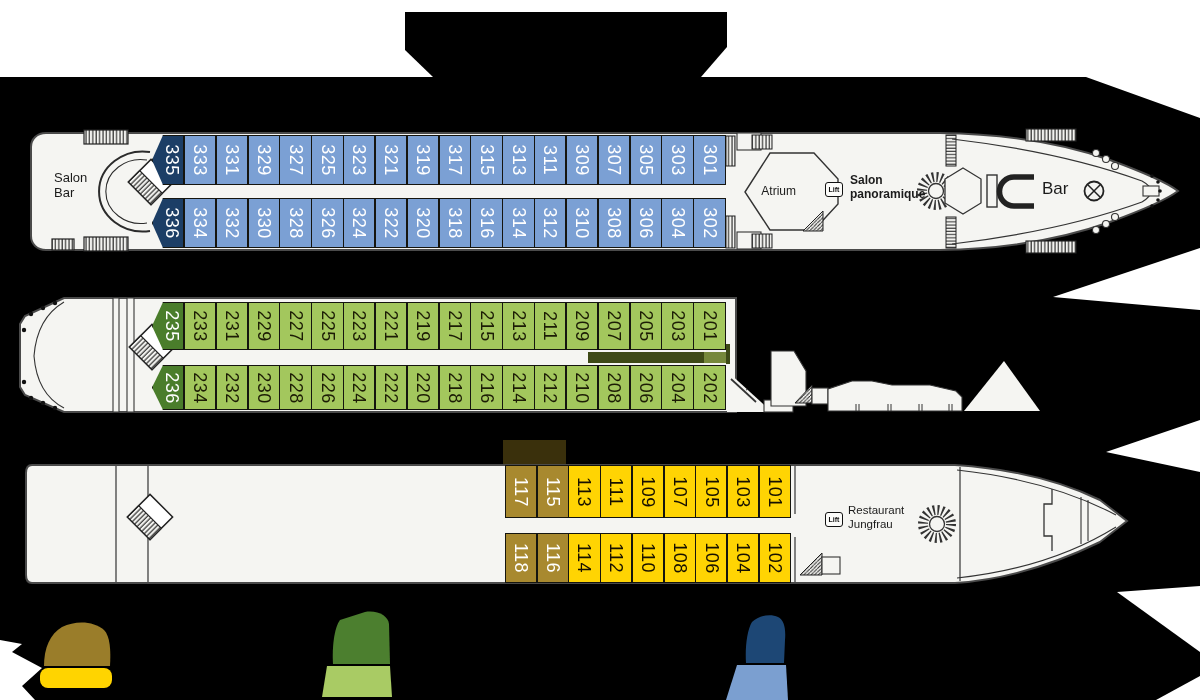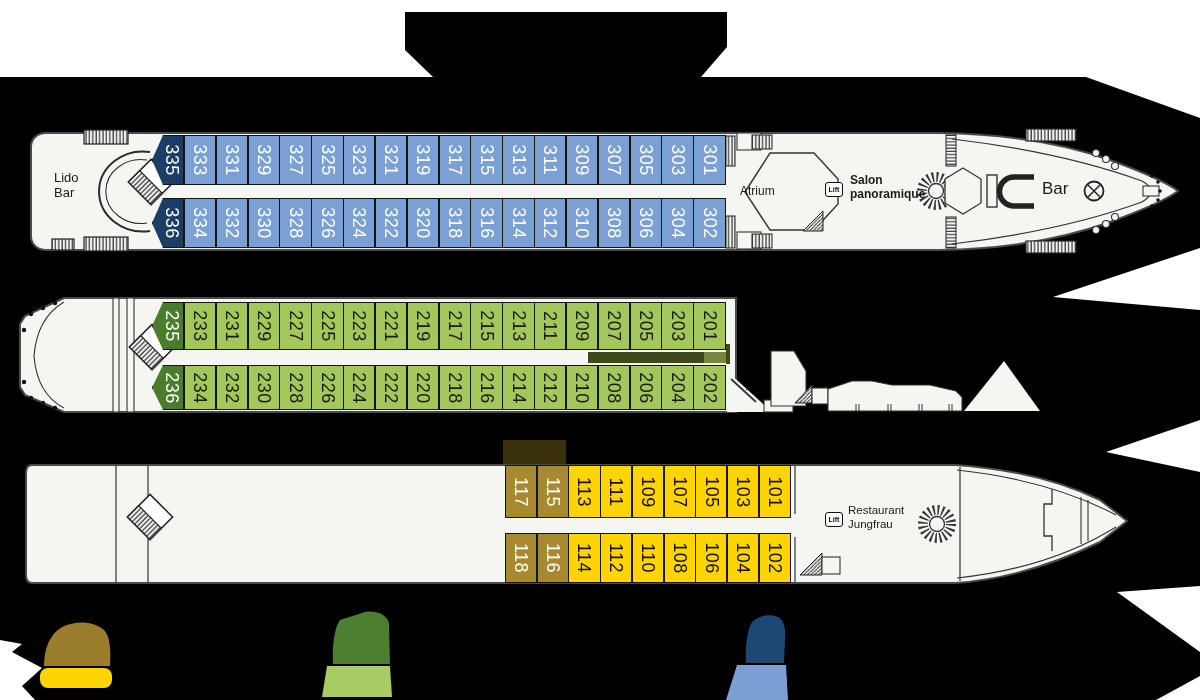--- a/index.html
+++ b/index.html
@@ -473,21 +473,21 @@
         <span>106</span>
       </div>
       <div class="cabin" style="left: 726.9px; top: 533px; width: 32.3px; height: 50px; background: rgb(255, 212, 3); color: rgb(22, 16, 0);">
         <span>104</span>
       </div>
       <div class="cabin" style="left: 758.6px; top: 533px; width: 32.3px; height: 50px; background: rgb(255, 212, 3); color: rgb(22, 16, 0);">
         <span>102</span>
       </div>
     </div>
 
-<div class="plabel" style="left:54px;top:171px;width:46px;font-size:13px;line-height:1.12;">Lido Bar</div>
-<div class="plabel" style="left:740px;top:184px;width:56px;font-size:12px;text-align:left;">Atrium</div>
+<div class="plabel" style="left:54px;top:171px;width:46px;font-size:13px;line-height:1.12;">Salon Bar</div>
+<div class="plabel" style="left:740px;top:184px;width:56px;font-size:12px;text-align:right;">Atrium</div>
 <div class="liftbox" style="left:825px;top:182px;">Lift</div>
 <div class="plabel" style="left:850px;top:174px;width:86px;font-size:12px;line-height:1.15;font-weight:bold;">Salon panoramique</div>
 <div class="plabel" style="left:1042px;top:179px;font-size:17px;">Bar</div>
 <div class="liftbox" style="left:825px;top:512px;">Lift</div>
 <div class="plabel" style="left:848px;top:504px;width:80px;font-size:11.5px;line-height:1.2;">Restaurant Jungfrau</div>
 
 </div>
 
 </body></html>

